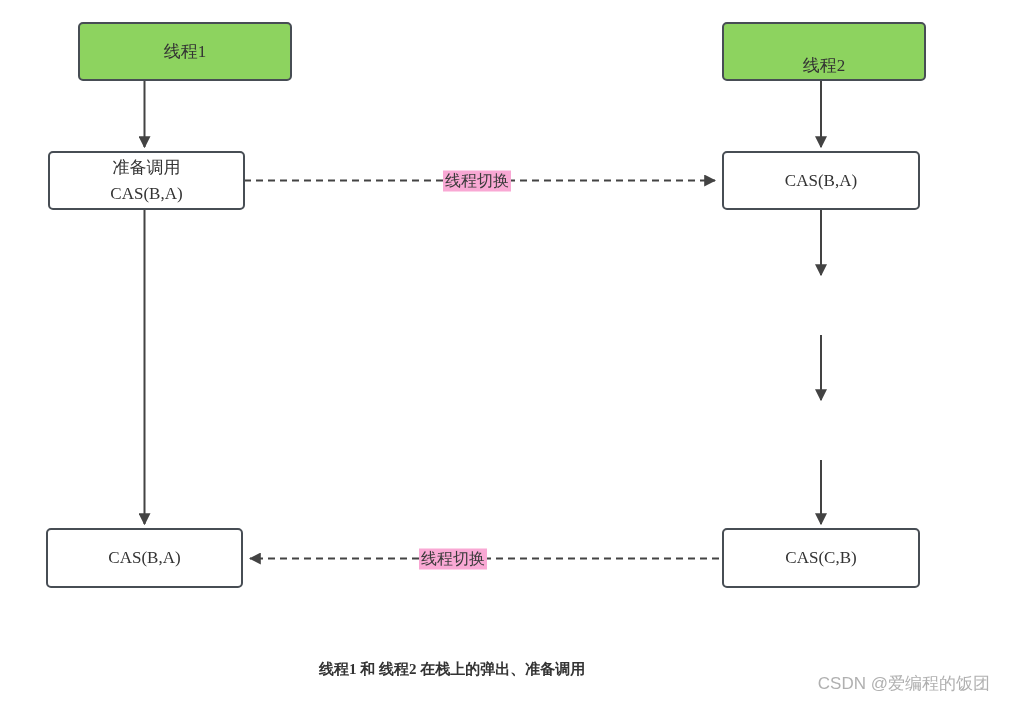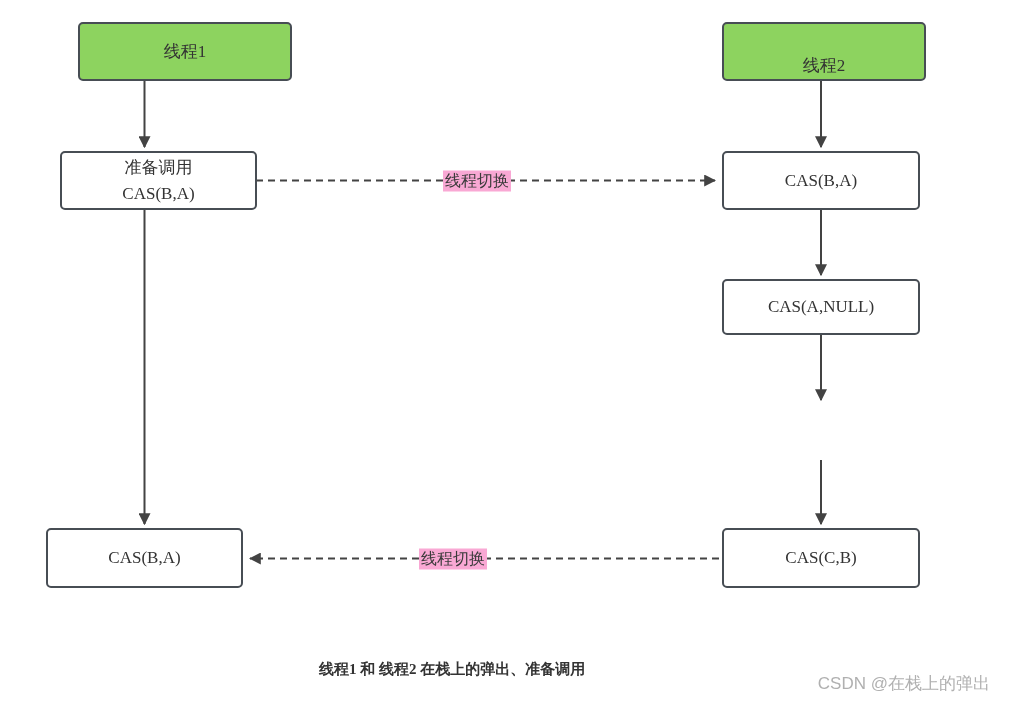--- a/index.html
+++ b/index.html
@@ -31,21 +31,21 @@
     justify-content: center;
     text-align: center;
     font-size: 17px;
     color: var(--text, #333333);
     line-height: 26px;
     white-space: pre-line;
   }
   .node.green { background: var(--node-green, #8dd35f); }
   .node-thread1 { left: 46px;  top: 22px;  width: 214px; height: 59px; margin-left: 32px; }
   .node-thread2 { left: 722px; top: 22px;  width: 204px; height: 59px; align-items: flex-end; }
-  .node-t1-prepare { left: 60px;  top: 151px; width: 197px; height: 59px; }
+  .node-t1-prepare { left: 48px;  top: 151px; width: 197px; height: 59px; }
   .node-t1-cas     { left: 46px;  top: 528px; width: 197px; height: 60px; }
   .node-t2-cas1    { left: 722px; top: 151px; width: 198px; height: 59px; }
   .node-t2-cas2    { left: 722px; top: 279px; width: 198px; height: 56px; }
   .node-t2-cas3    { left: 722px; top: 404px; width: 198px; height: 56px; }
   .node-t2-cas4    { left: 722px; top: 528px; width: 198px; height: 60px; align-items: center; }
   .connector-label {
     position: absolute;
     transform: translate(-50%, -50%);
     background: #f9a8d4;
     padding: 0 2px;
@@ -110,26 +110,23 @@
     <span>准备调用
 CAS(B,A)</span>
   </div>
   <div class="node node-t1-cas">
     <span>CAS(B,A)</span>
   </div>
 
   <div class="node node-t2-cas1">
     <span>CAS(B,A)</span>
   </div>
-  <div class="node node-t2-cas2">
-    <span>CAS(A,NULL)</span>
-  </div>
   <div class="node node-t2-cas4">
     <span>CAS(C,B)</span>
   </div>
 
   <div class="connector-label top">线程切换</div>
   <div class="connector-label bottom">线程切换</div>
 
   <div class="caption">线程1 和 线程2  在栈上的弹出、准备调用</div>
-  <div class="watermark">CSDN @在栈上的弹出</div>
+  <div class="watermark">CSDN @爱编程的饭团</div>
 
 </div>
 
 </body></html>

